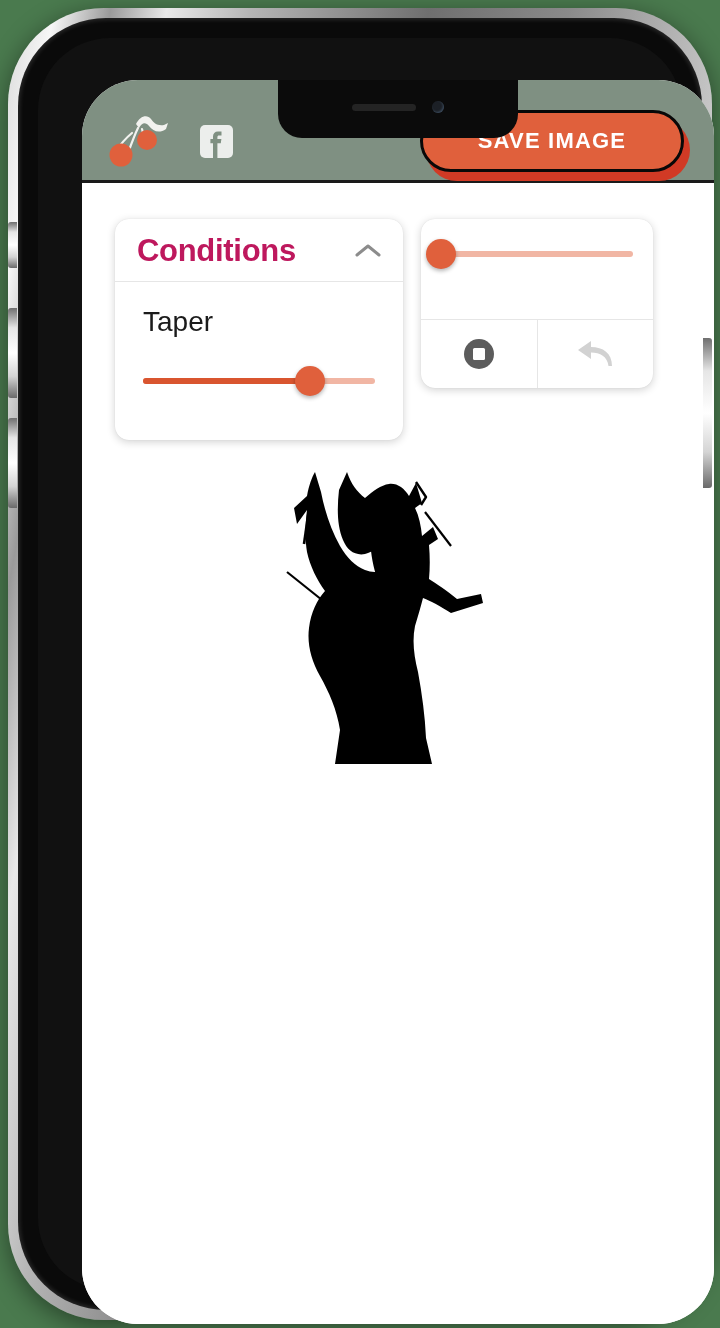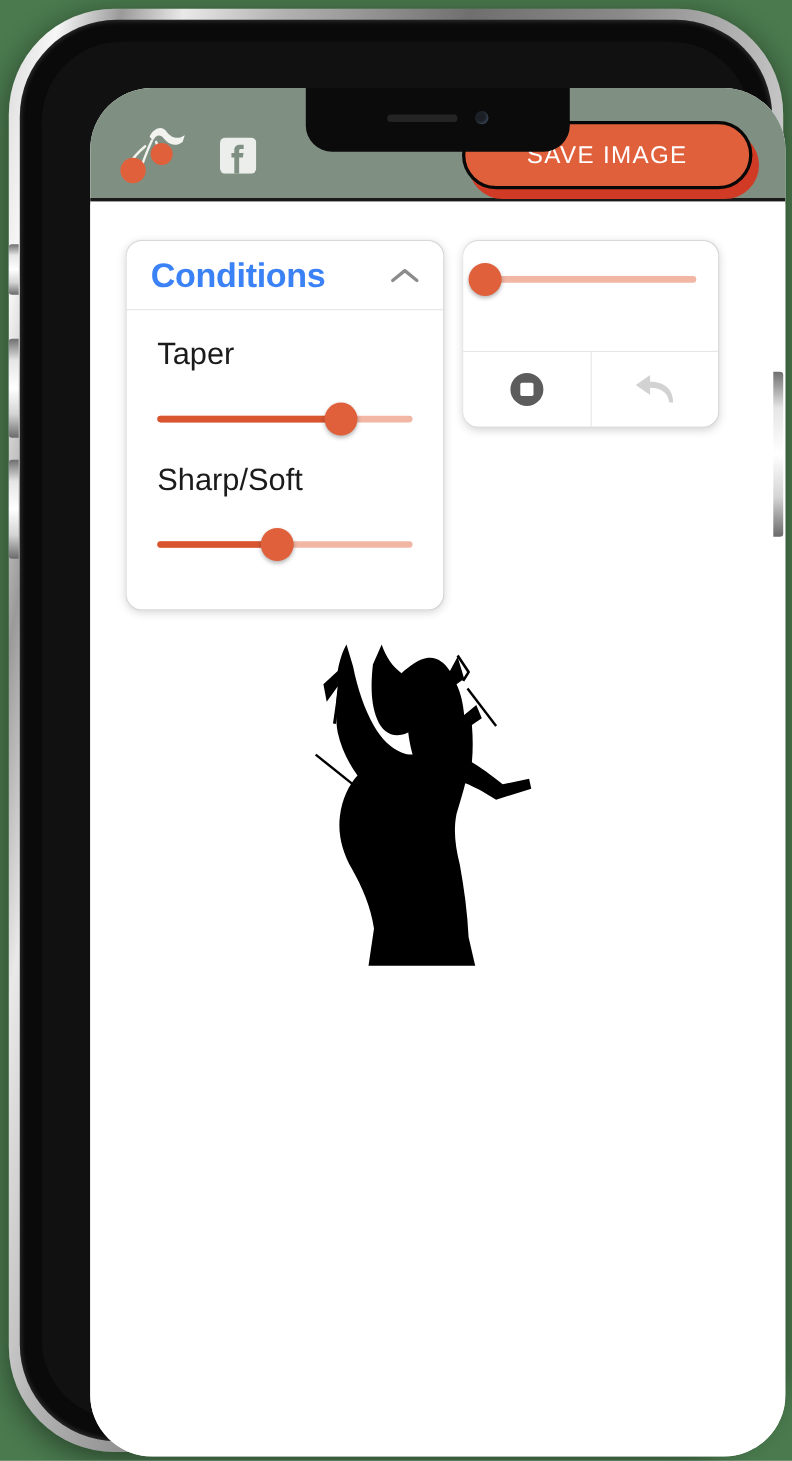--- a/index.html
+++ b/index.html
@@ -152,21 +152,21 @@
   .save-btn {
     position: relative;
     width: 264px;
     height: 62px;
     border-radius: 34px;
     background: #e0603c;
     border: 3px solid #080808;
     box-sizing: border-box;
     color: #ffffff;
     font-size: 22px;
-    font-weight: normal;
+    font-weight: bold;
     letter-spacing: 1.2px;
     display: flex;
     align-items: center;
     justify-content: center;
     font-family: "Liberation Sans", sans-serif;
     cursor: pointer;
     padding: 0;
   }
 
   
@@ -198,21 +198,21 @@
 
   .panel-head {
     display: flex;
     align-items: center;
     padding: 16px 20px 15px 22px;
     border-bottom: 1px solid #e6e6e6;
   }
   .panel-title {
     font-size: 31px;
     font-weight: bold;
-    color: #3b82f6;
+    color: #be185d;
     letter-spacing: -0.3px;
     line-height: 1;
     font-family: "Liberation Sans", sans-serif;
   }
   .chevron {
     margin-left: auto;
     padding-left: 14px;
     line-height: 0;
     cursor: pointer;
   }
@@ -356,28 +356,20 @@
                 <div class="slider-group">
                   <div class="slider-label">Taper</div>
                   <div class="slider">
                     <div class="slider-track"></div>
                     <div class="slider-fill" style="width: 72%;"></div>
                     <div class="slider-thumb" style="left: 72%;"></div>
                   </div>
                 </div>
 
 
-                <div class="slider-group">
-                  <div class="slider-label">Sharp/Soft</div>
-                  <div class="slider">
-                    <div class="slider-track"></div>
-                    <div class="slider-fill" style="width: 47%;"></div>
-                    <div class="slider-thumb" style="left: 47%;"></div>
-                  </div>
-                </div>
 
               </div>
             </div>
 
             <div class="panel modify">
               <div class="panel-body">
 
                 <div class="slider-group">
                   <div class="slider">
                     <div class="slider-track"></div>

